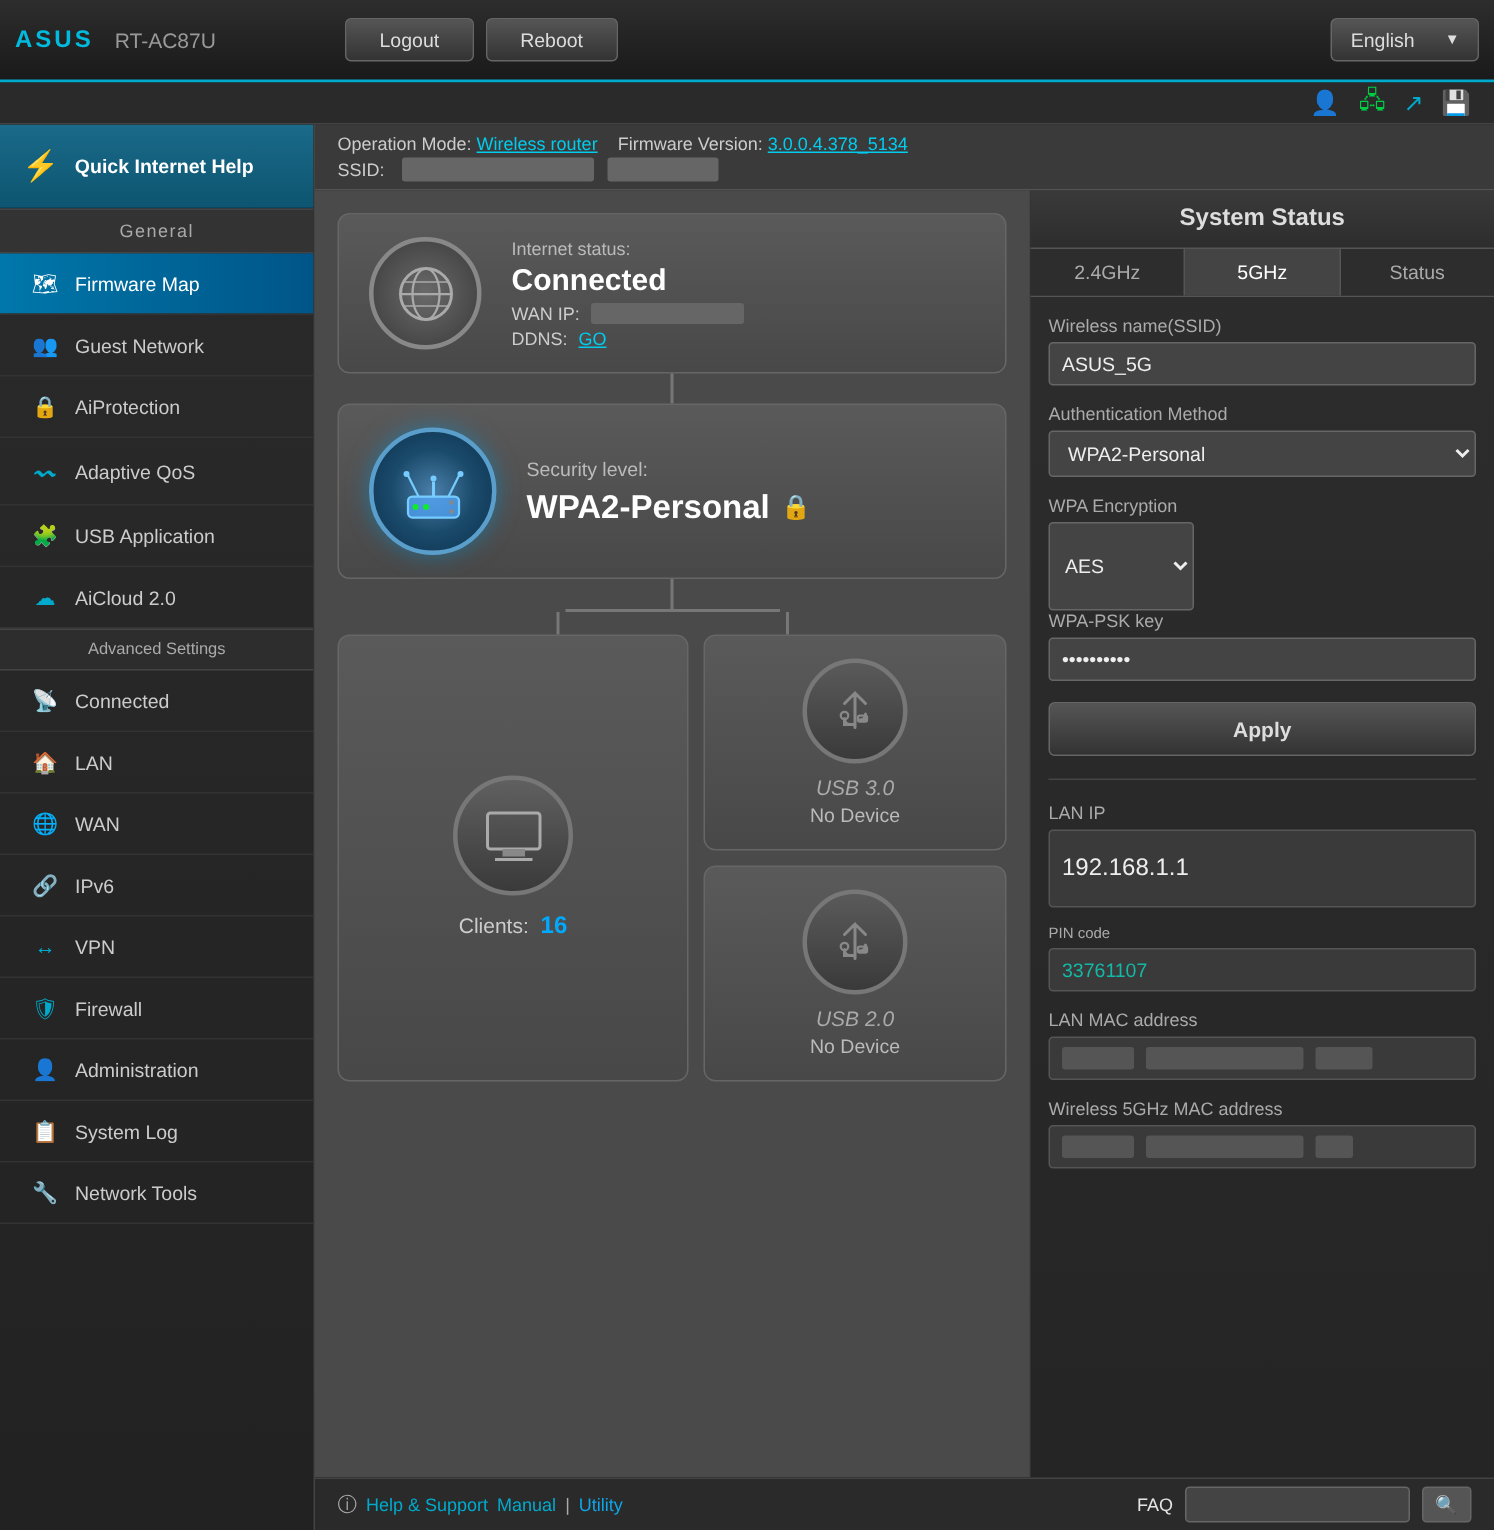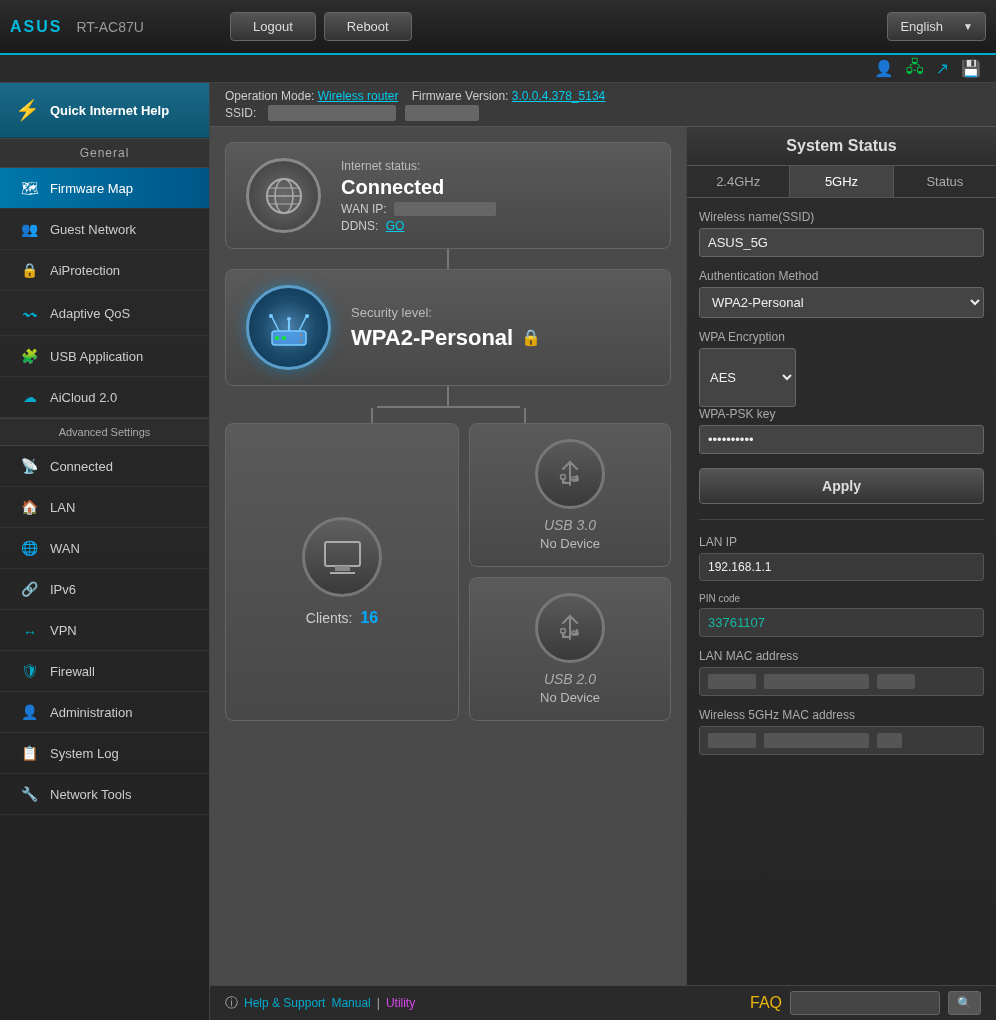--- a/index.html
+++ b/index.html
@@ -268,21 +268,21 @@
           </select>
 
           <div style="color:#aaa;font-size:12px;margin-bottom:4px;">WPA-PSK key</div>
           <input type="password" style="width: 100%; background: rgb(68, 68, 68); border: 1px solid rgb(102, 102, 102); color: rgb(238, 238, 238); padding: 6px 8px; border-radius: 3px; font-size: 13px; outline: none;" value="••••••••••">
 
           <button style="width:100%;background:linear-gradient(180deg,#555,#333);border:1px solid #666;color:#ddd;padding:9px;border-radius:4px;cursor:pointer;font-size:14px;margin-top:14px;font-weight:bold;">Apply</button>
 
           <div style="height:1px;background:#444;margin:15px 0;"></div>
 
           <div style="color:#aaa;font-size:12px;margin-bottom:4px;">LAN IP</div>
-          <div style="color:#eee;font-size:12px;background:#3a3a3a;border:1px solid #555;padding:6px 8px;border-radius:3px;width:100%;">192.168.1.1</div>
+          <div style="color:#eee;font-size:16px;background:#3a3a3a;border:1px solid #555;padding:16px 8px;border-radius:3px;width:100%;">192.168.1.1</div>
 
           <div style="color:#aaa;font-size:10px;margin-top:12px;margin-bottom:4px;">PIN code</div>
           <div style="color:#14b8a6;font-size:13px;background:#3a3a3a;border:1px solid #555;padding:6px 8px;border-radius:3px;width:100%;">33761107</div>
 
           <div style="color:#aaa;font-size:12px;margin-top:12px;margin-bottom:4px;">LAN MAC address</div>
           <div style="color:#888;font-size:13px;background:#3a3a3a;border:1px solid #555;padding:6px 8px;border-radius:3px;width:100%;">
             <span style="background:#555;color:transparent;border-radius:2px;padding:0 15px;">██</span>
             <span style="background:#555;color:transparent;border-radius:2px;padding:0 25px;margin:0 4px;">██████</span>
             <span style="background:#555;color:transparent;border-radius:2px;padding:0 10px;">██</span>
           </div>
@@ -296,22 +296,22 @@
         </div>
       </div>
     </div>
 
     <div style="background:#2a2a2a;border-top:1px solid #444;padding:7px 15px;display:flex;align-items:center;justify-content:space-between;height:35px;flex-shrink:0;">
       <div style="display:flex;align-items:center;gap:6px;font-size:12px;color:#aaa;">
         <span style="color:#aaa;font-size:13px;">ⓘ</span>
         <a href="#" style="color:#00aacc;text-decoration:none;">Help &amp; Support</a>
         <a href="#" style="color:#00aacc;text-decoration:none;">Manual</a>
         <span>|</span>
-        <a href="#" style="color:#d946ef;text-decoration:none;">Utility</a>
+        <a href="#" style="color:#0ea5e9;text-decoration:none;">Utility</a>
       </div>
       <div style="display:flex;align-items:center;gap:8px;">
-        <span style="color:#eab308;font-size:16px;">FAQ</span>
+        <span style="color:#e5e5e5;font-size:12px;">FAQ</span>
         <input type="text" style="background: rgb(68, 68, 68); border: 1px solid rgb(102, 102, 102); color: rgb(204, 204, 204); padding: 4px 8px; border-radius: 3px; font-size: 12px; width: 150px; outline: none;">
         <button style="background:#555;border:1px solid #666;color:#ccc;padding:4px 8px;border-radius:3px;cursor:pointer;font-size:12px;">🔍</button>
       </div>
     </div>
   </div>
 </div>
 
 </body></html>

